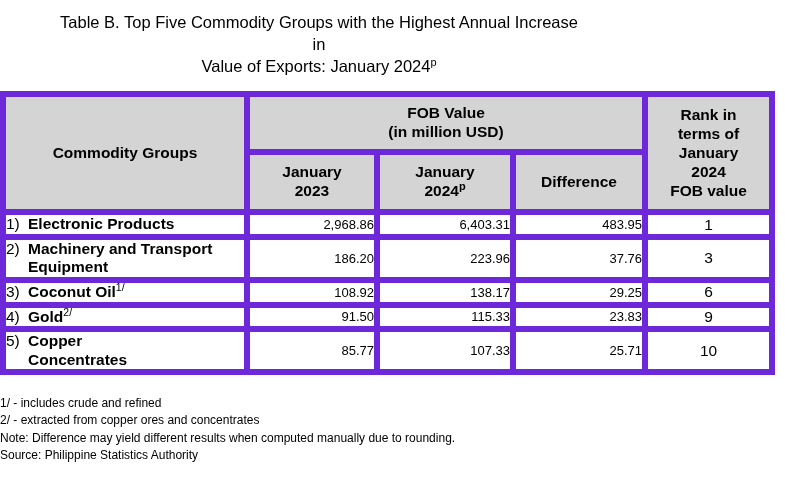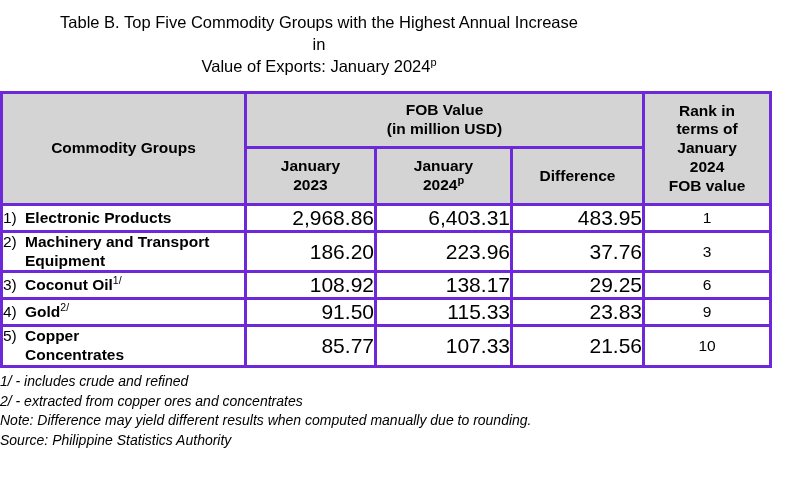--- a/index.html
+++ b/index.html
@@ -37,21 +37,21 @@
     line-height: 0;
   }
   table.main {
     border-collapse: collapse;
     width: 769px;
     margin: 14px auto 0 auto;
     table-layout: fixed;
     font-size: 15px;
   }
   table.main th, table.main td {
-    border: 3px solid #6d28d9;
+    border: 6px solid #6d28d9;
     padding: 0;
   }
   .hdr {
     background: #d4d4d4;
     font-weight: bold;
     text-align: center;
     vertical-align: middle;
     font-size: 15.5px;
     line-height: 1.22;
     padding: 6px 4px;
@@ -74,37 +74,36 @@
   .cell-name .nm {
     display: inline-block;
     max-width: 196px;
     vertical-align: top;
     font-weight: bold;
   }
   .cell-num {
     text-align: right;
     vertical-align: middle;
     padding: 5px 10px 5px 4px;
-    font-size: 21px;
+    font-size: 13px;
   }
   .cell-rank {
     text-align: center;
     vertical-align: middle;
     font-size: 15.5px;
   }
   .fn-sup {
     font-size: 10.5px;
     vertical-align: super;
     line-height: 0;
   }
   .footnotes {
     width: 769px;
-    margin: 4px auto 0 auto;
-    font-size: 14px;
-    font-style: italic;
+    margin: 20px auto 0 auto;
+    font-size: 12px;
     line-height: 1.42;
   }
   .footnotes div {
     white-space: nowrap;
   }
   col.c1 { width: 244px; }
   col.c2 { width: 130px; }
   col.c3 { width: 136px; }
   col.c4 { width: 132px; }
   col.c5 { width: 127px; }
@@ -180,21 +179,21 @@
         <td class="cell-name"><span class="idx">4)</span><span class="nm">Gold</span><span class="fn-sup">2/</span></td>
         <td class="cell-num">91.50</td>
         <td class="cell-num">115.33</td>
         <td class="cell-num">23.83</td>
         <td class="cell-rank">9</td>
       </tr>
       <tr>
         <td class="cell-name"><span class="idx">5)</span><span class="nm" style="max-width:120px;">Copper Concentrates</span></td>
         <td class="cell-num">85.77</td>
         <td class="cell-num">107.33</td>
-        <td class="cell-num">21.56</td>
+        <td class="cell-num">25.71</td>
         <td class="cell-rank">10</td>
       </tr>
     </tbody>
   </table>
 
   <div class="footnotes">
     <div>1/ - includes crude and refined</div>
     <div>2/ - extracted from copper ores and concentrates</div>
     <div>Note: Difference may yield different results when computed manually due to rounding.</div>
     <div>Source: Philippine Statistics Authority</div>

